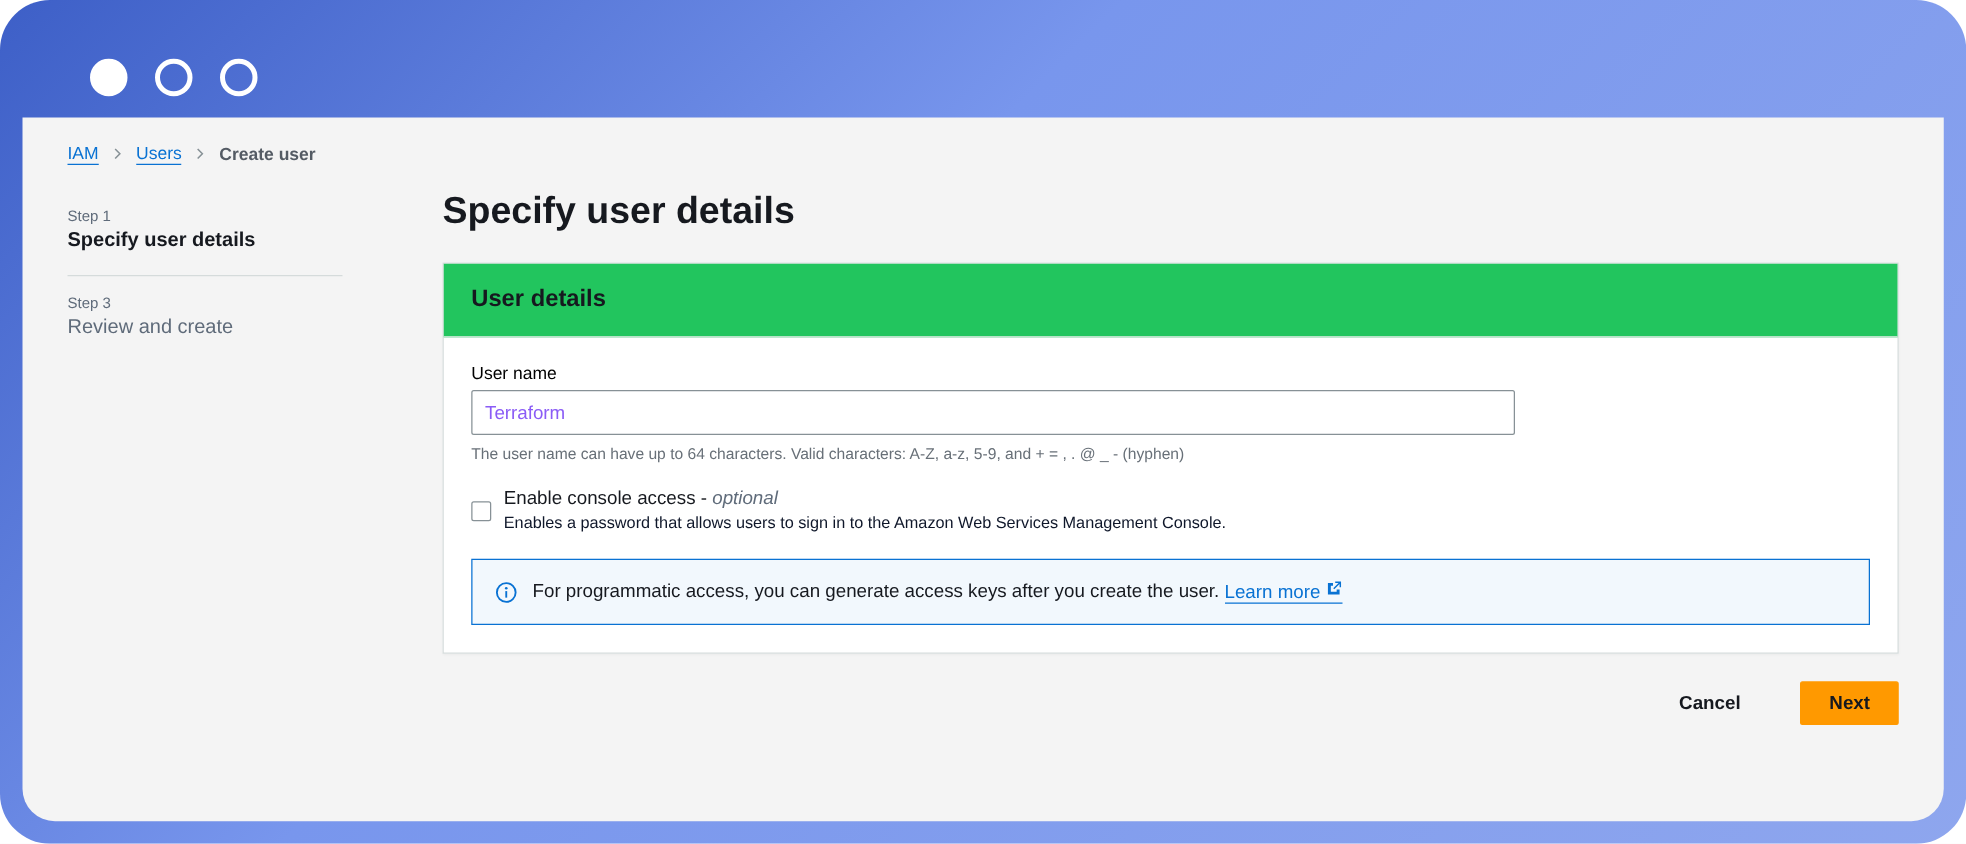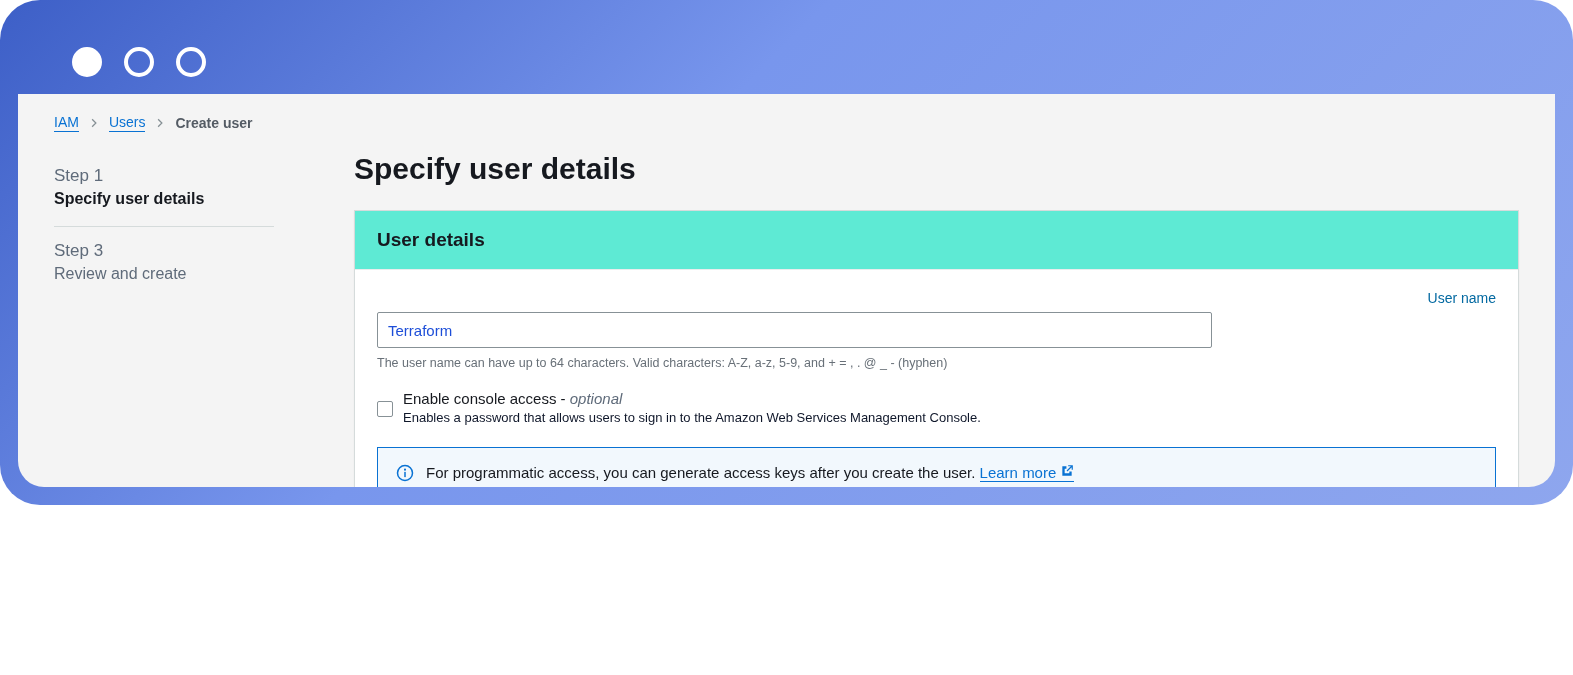--- a/index.html
+++ b/index.html
@@ -5,21 +5,21 @@
   * { box-sizing: border-box; margin: 0; padding: 0; }
   body {
     font-family: "Amazon Ember", "Helvetica Neue", Arial, sans-serif;
     background: #fff;
     width: 1573px;
     height: 675px;
     overflow: hidden;
   }
   .browser-frame {
     width: 1573px;
-    height: 505px;
+    height: 675px;
     background: linear-gradient(135deg, #3d5fc7 0%, #7896ed 40%, #8ea6ee 100%);
     border-radius: 40px;
     padding-top: 0;
     position: relative;
     padding-left: 30px;
   }
   .browser-dots {
     display: flex;
     align-items: center;
     gap: 22px;
@@ -64,58 +64,58 @@
   }
   .wizard-steps {
     width: 220px;
     flex-shrink: 0;
   }
   .step {
     padding: 14px 0 18px 0;
     border-bottom: 1px solid #d5dbdb;
   }
   .step:last-child { border-bottom: none; }
-  .step-num { font-size:17px; color:#5f6b7a; }
+  .step-num { font-size:12px; color:#5f6b7a; }
   .step-title { font-size:16px; color:#5f6b7a; margin-top:4px; }
   .step.active .step-title { font-weight:700; color:#16191f; }
   .main {
     flex: 1;
   }
   .page-heading {
     font-size: 30px;
     font-weight: 700;
     color: #16191f;
     margin-bottom: 24px;
   }
   .panel {
     background: #fff;
     border: 1px solid #d5dbdb;
     box-shadow: 0 1px 2px rgba(0,0,0,0.04);
   }
   .panel-header {
     padding: 18px 22px;
     border-bottom: 1px solid #eaeded;
-    background: #5eead4;
+    background: #22c55e;
   }
   .panel-header h2 {
     font-size: 19px; font-weight:700; color:#16191f;
   }
   .panel-body {
     padding: 20px 22px 22px 22px;
   }
-  .field-label { font-size:14px; color:#0369a1; margin-bottom:6px; display:block;text-align:right; }
+  .field-label { font-size:14px; color:#000000; margin-bottom:6px; display:block; }
   .text-input {
     width: 835px;
     max-width: 100%;
     height: 36px;
     border: 1px solid #879196;
     border-radius: 2px;
     padding: 0 10px;
     font-size: 15px;
-    color:#1d4ed8;
+    color:#8b5cf6;
   }
   .hint { font-size:12.5px; color:#687078; margin-top:8px; }
   .checkbox-row {
     display:flex; align-items:center; gap:10px; margin-top:20px;
   }
   .checkbox-row input[type=checkbox]{
     width:16px; height:16px; margin-top:2px;
     border:1px solid #879196; border-radius:2px; appearance:none; background:#fff;
   }
   .checkbox-label { font-size:15px; color:#16191f; }

